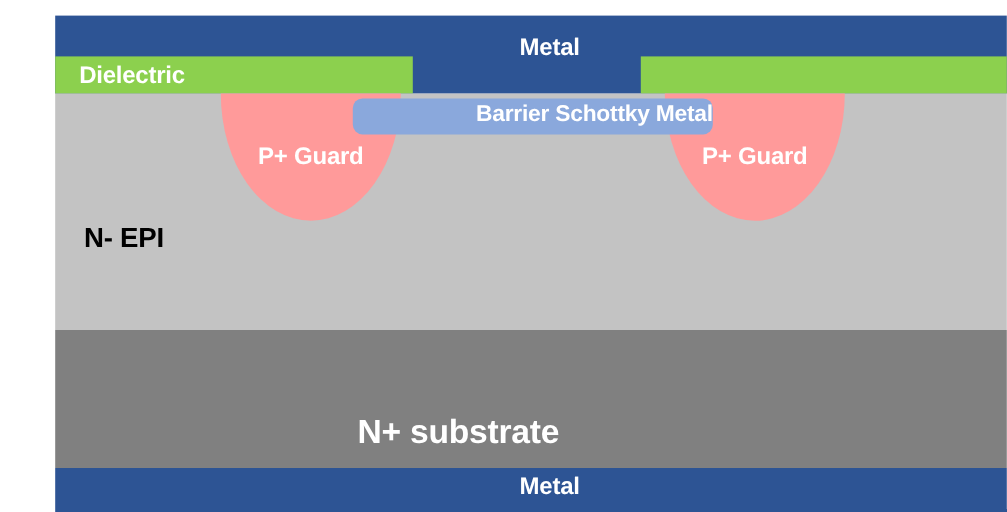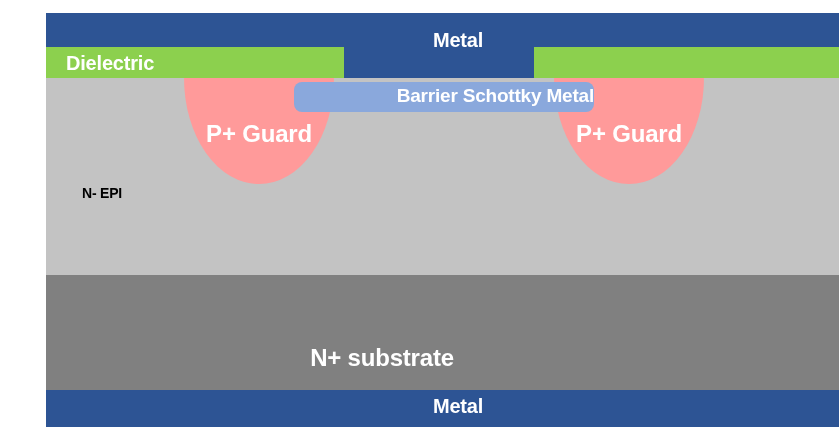--- a/index.html
+++ b/index.html
@@ -70,38 +70,38 @@
 
   
   #epi {
     left: 12px;
     top: 78px;
     width: 820px;
     height: 197px;
     background: #c3c3c3;
   }
   #epi-label {
-    left: 48px;
+    left: 36px;
     top: 185px;
-    font-size: 14px;
+    font-size: 23px;
     color: #000000;
   }
 
   
   .guard {
     top: 78px;
     height: 106px;
     background: #ff9a9a;
     border-radius: 50% / 0 0 100% 100%;
   }
   #guard-left  { left: 150px; width: 150px; }
   #guard-right { left: 520px; width: 150px; }
   .guard-label {
     top: 120px;
-    font-size: 24px;
+    font-size: 20px;
     color: #ffffff;
     text-align: center;
   }
   #guard-left-label  { left: 150px; width: 150px; }
   #guard-right-label { left: 520px; width: 150px; }
 
   
   #barrier {
     left: 260px;
     top: 82px;
@@ -125,21 +125,21 @@
     top: 275px;
     width: 824px;
     height: 115px;
     background: #808080;
   }
   #substrate-label {
     left: 12px;
     top: 344px;
     width: 672px;
     text-align: center;
-    font-size: 24px;
+    font-size: 28px;
     color: #ffffff;
   }
 
   
   #metal-bottom {
     left: 12px;
     top: 390px;
     width: 824px;
     height: 37px;
     background: #2d5494;

